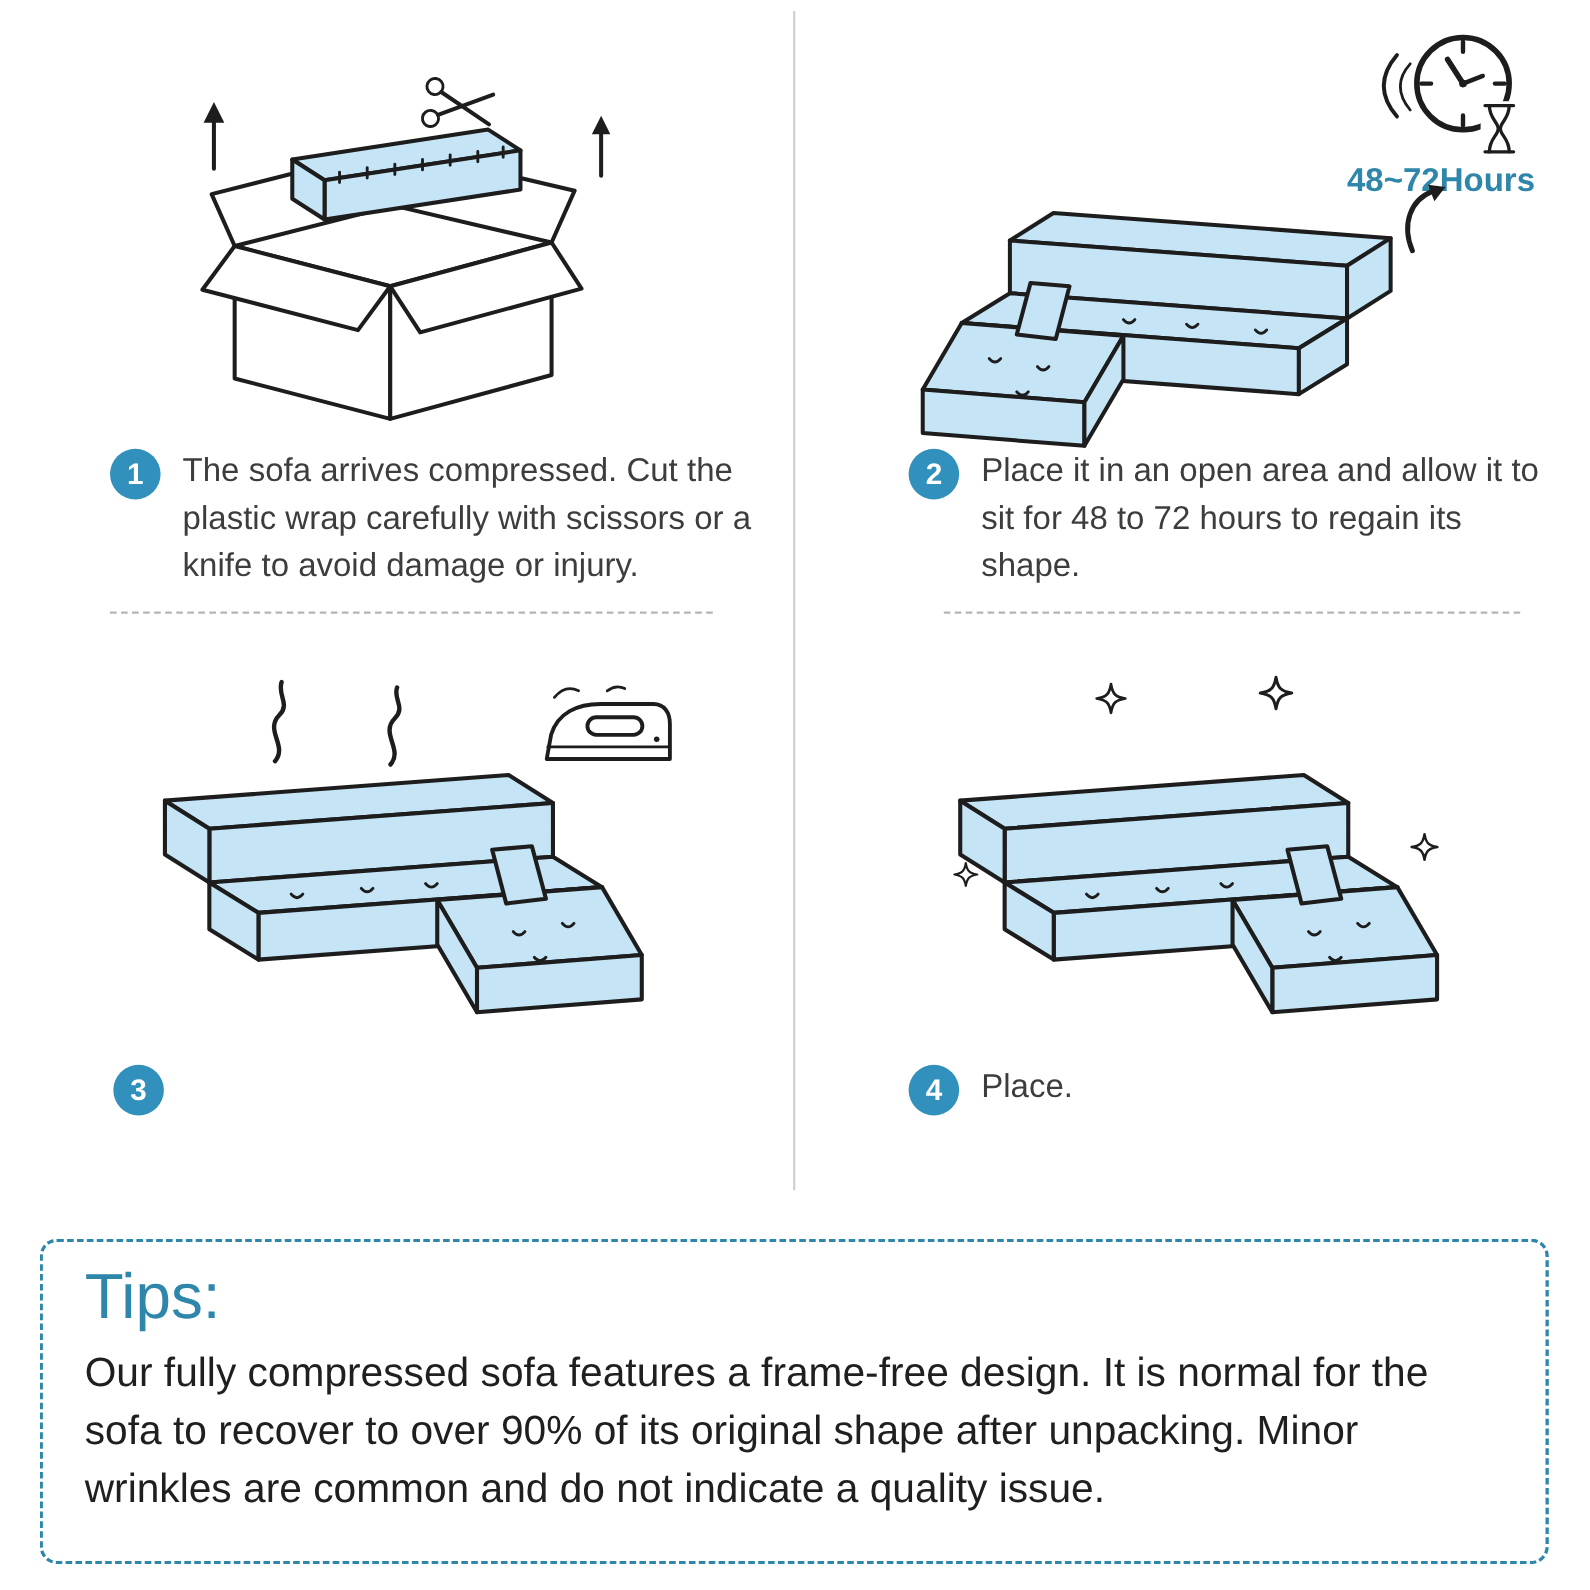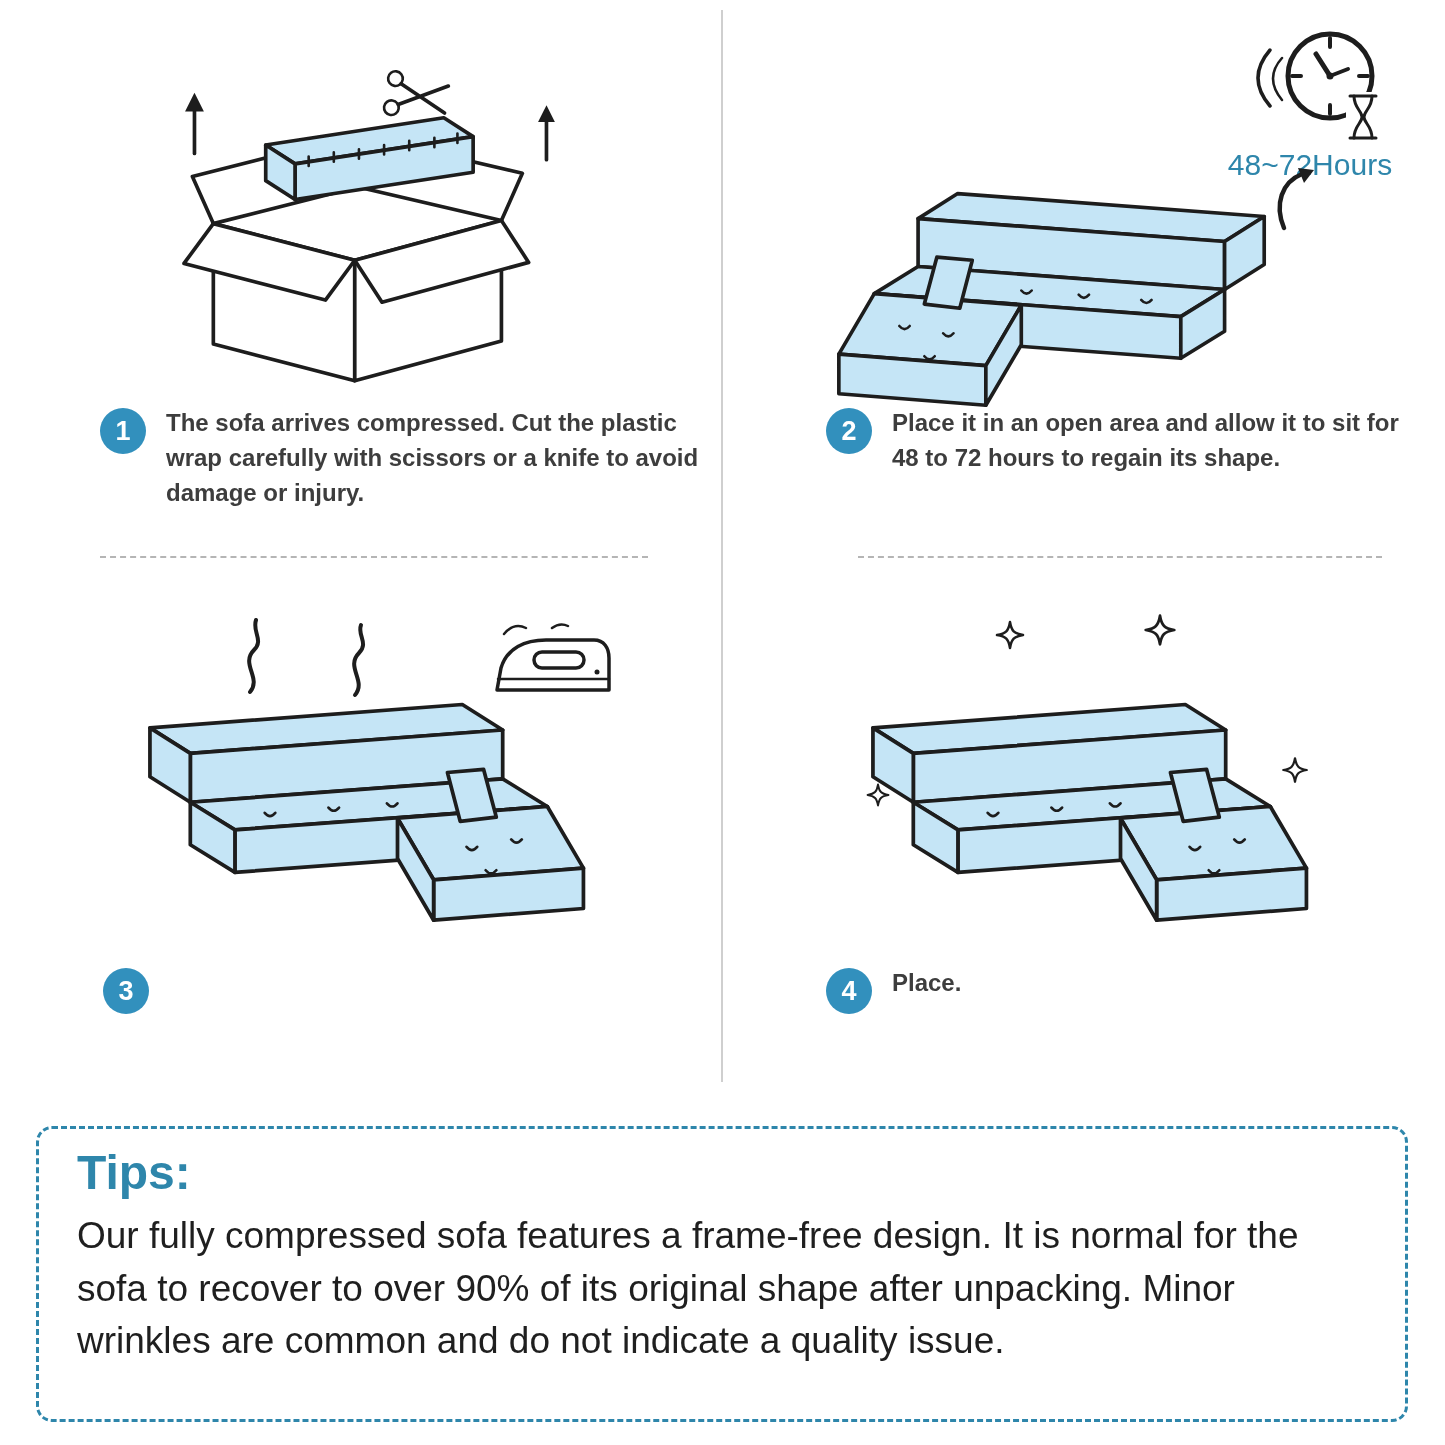--- a/index.html
+++ b/index.html
@@ -18,30 +18,30 @@
   .sofa-shape{fill:var(--sofa-fill);stroke:var(--outline);stroke-width:3.5;stroke-linejoin:round;}
   .wht{fill:#fff;stroke:var(--outline);stroke-width:3.5;stroke-linejoin:round;}
   .ln{fill:none;stroke:var(--outline);stroke-width:3.5;stroke-linecap:round;stroke-linejoin:round;}
   .thin{stroke-width:2.5;}
   .filldark{fill:var(--outline);stroke:none;}
 
   .step{position:absolute;display:flex;gap:20px;align-items:flex-start;}
   .badge{width:46px;height:46px;border-radius:50%;background:var(--badge);color:#fff;
          font-size:27px;font-weight:700;display:flex;align-items:center;justify-content:center;
          flex:none;margin-top:2px;}
-  .step p{margin:0;font-size:24px;line-height:1.45;color:var(--text);font-weight:bold;}
+  .step p{margin:0;font-size:30px;line-height:1.45;color:var(--text);}
 
   .dashline{position:absolute;border-top:2px dashed var(--dash);height:0;}
   .vline{position:absolute;left:721px;top:10px;height:1072px;width:0;border-left:2px solid var(--divider);}
 
-  .duration{position:absolute;font-size:30px;font-weight:400;color:var(--accent);text-align:center;}
+  .duration{position:absolute;font-size:30px;font-weight:700;color:var(--accent);text-align:center;}
 
   .tips{position:absolute;left:36px;top:1126px;width:1372px;height:296px;
         border:3px dashed var(--accent);border-radius:16px;padding:16px 38px 20px;}
-  .tips h2{margin:0;font-size:48px;font-weight:700;color:var(--accent);}
+  .tips h2{margin:0;font-size:58px;font-weight:400;color:var(--accent);}
   .tips p{margin:10px 0 12px;font-size:37px;line-height:1.42;color:#1f1f1f;}
 </style>
 </head>
 <body>
 
 <svg width="0" height="0" style="position:absolute" aria-hidden="true">
   <defs>
     <g id="sofa">
 
       <path class="sofa-shape" d="M42,78 L336,56 L374,80 L80,102 Z"></path>

